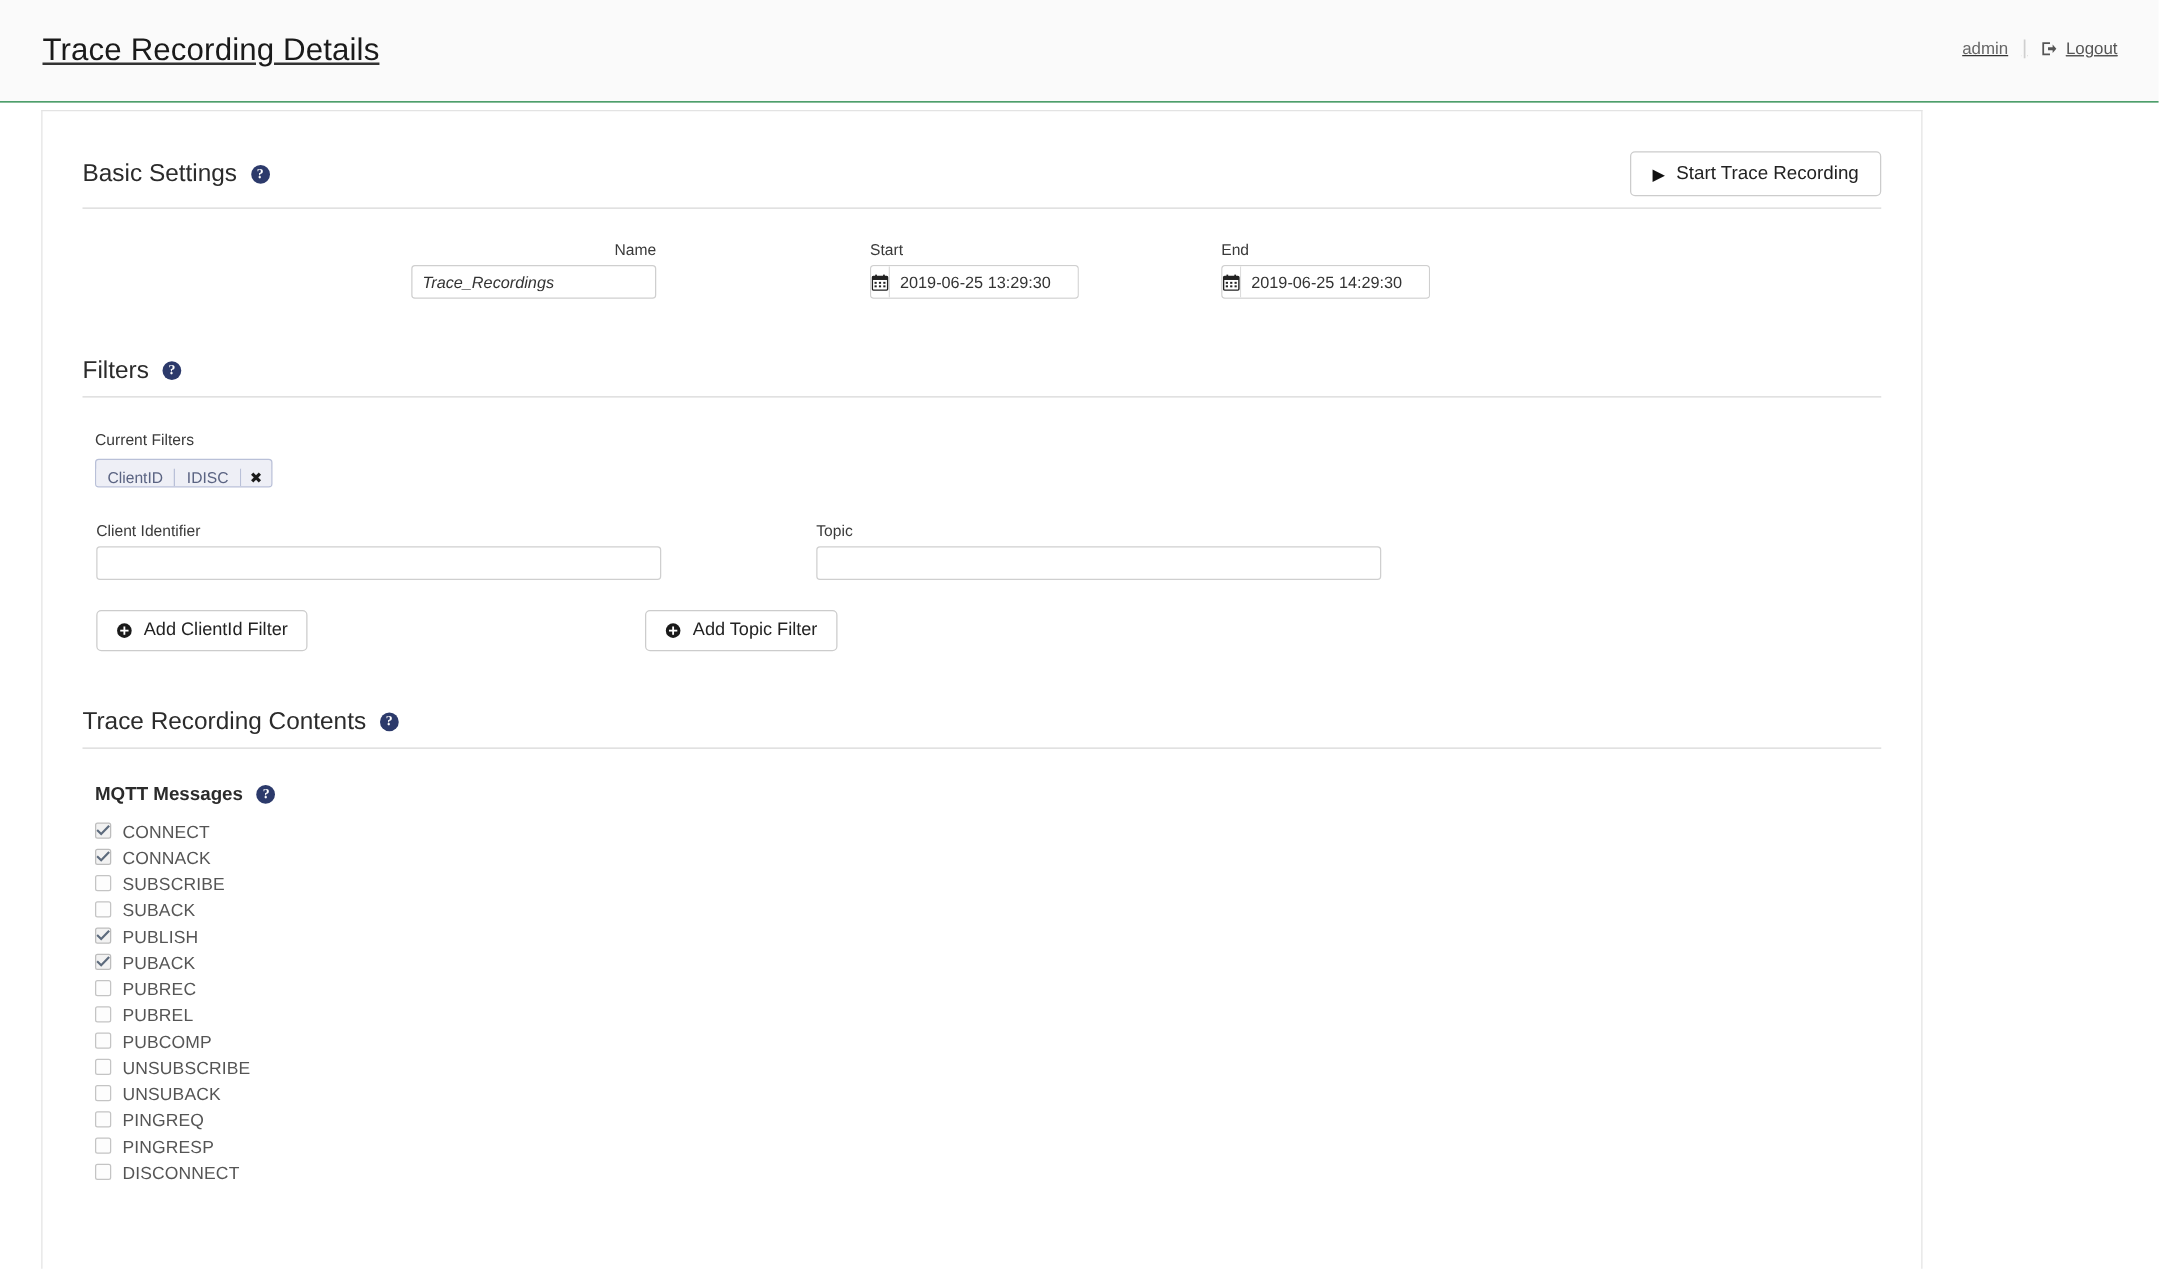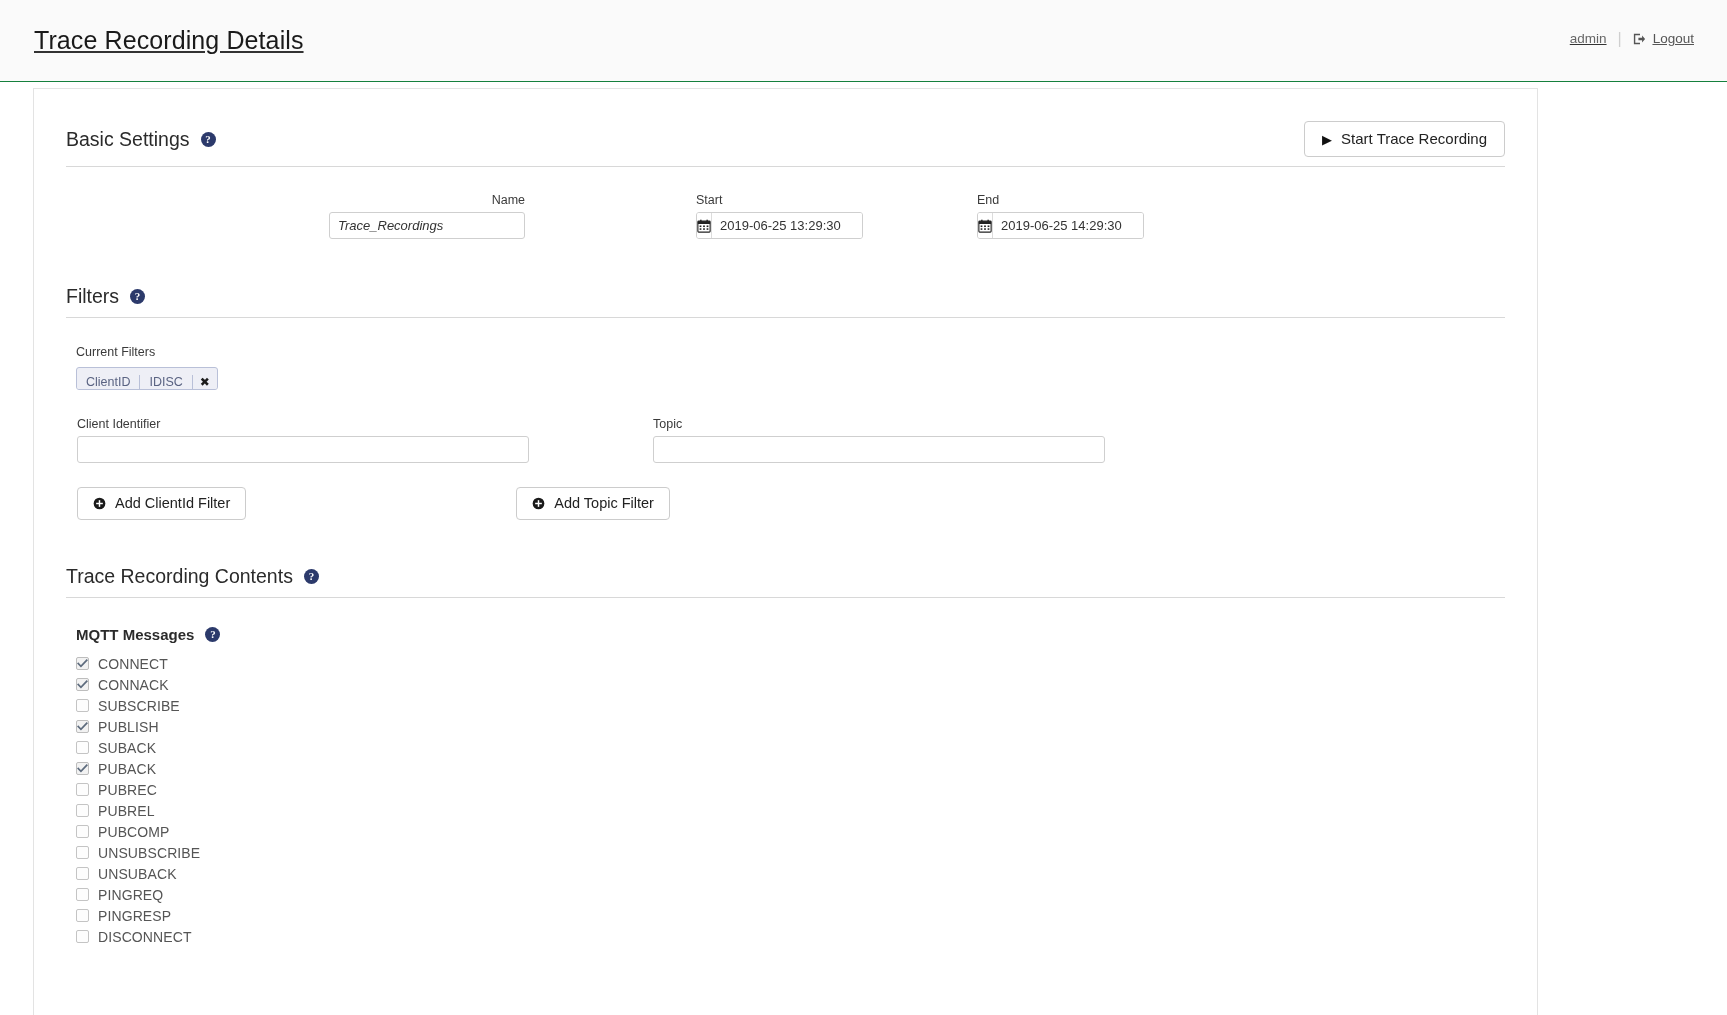--- a/index.html
+++ b/index.html
@@ -461,32 +461,32 @@
               <path d="M1.4 6.1L4.3 9 10.6 2.4" fill="none" stroke="#5d6b7d" stroke-width="1.9" stroke-linecap="square"></path>
             </svg>
           </span>
           <span class="check-label">CONNACK</span>
         </div>
         <div class="check-row">
           <span class="checkbox"></span>
           <span class="check-label">SUBSCRIBE</span>
         </div>
         <div class="check-row">
+          <span class="checkbox"></span>
+          <span class="check-label">SUBACK</span>
+        </div>
+        <div class="check-row">
           <span class="checkbox checked">
             <svg width="11" height="11" viewBox="0 0 12 12">
               <path d="M1.4 6.1L4.3 9 10.6 2.4" fill="none" stroke="#5d6b7d" stroke-width="1.9" stroke-linecap="square"></path>
             </svg>
           </span>
           <span class="check-label">PUBLISH</span>
         </div>
         <div class="check-row">
-          <span class="checkbox"></span>
-          <span class="check-label">SUBACK</span>
-        </div>
-        <div class="check-row">
           <span class="checkbox checked">
             <svg width="11" height="11" viewBox="0 0 12 12">
               <path d="M1.4 6.1L4.3 9 10.6 2.4" fill="none" stroke="#5d6b7d" stroke-width="1.9" stroke-linecap="square"></path>
             </svg>
           </span>
           <span class="check-label">PUBACK</span>
         </div>
         <div class="check-row">
           <span class="checkbox"></span>
           <span class="check-label">PUBREC</span>

